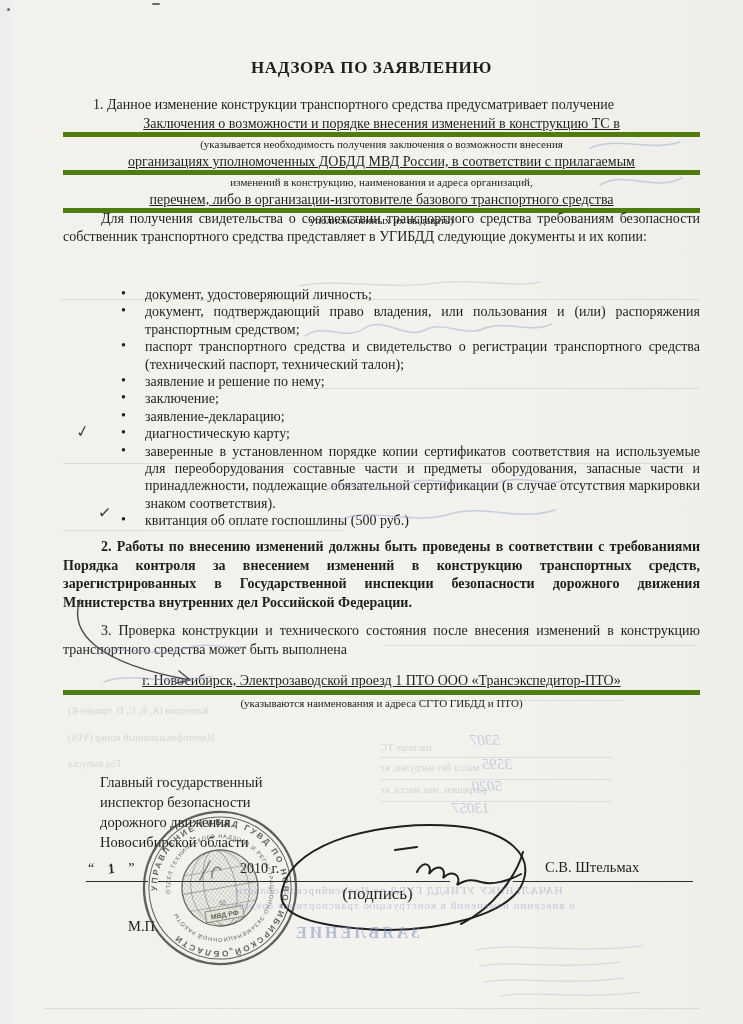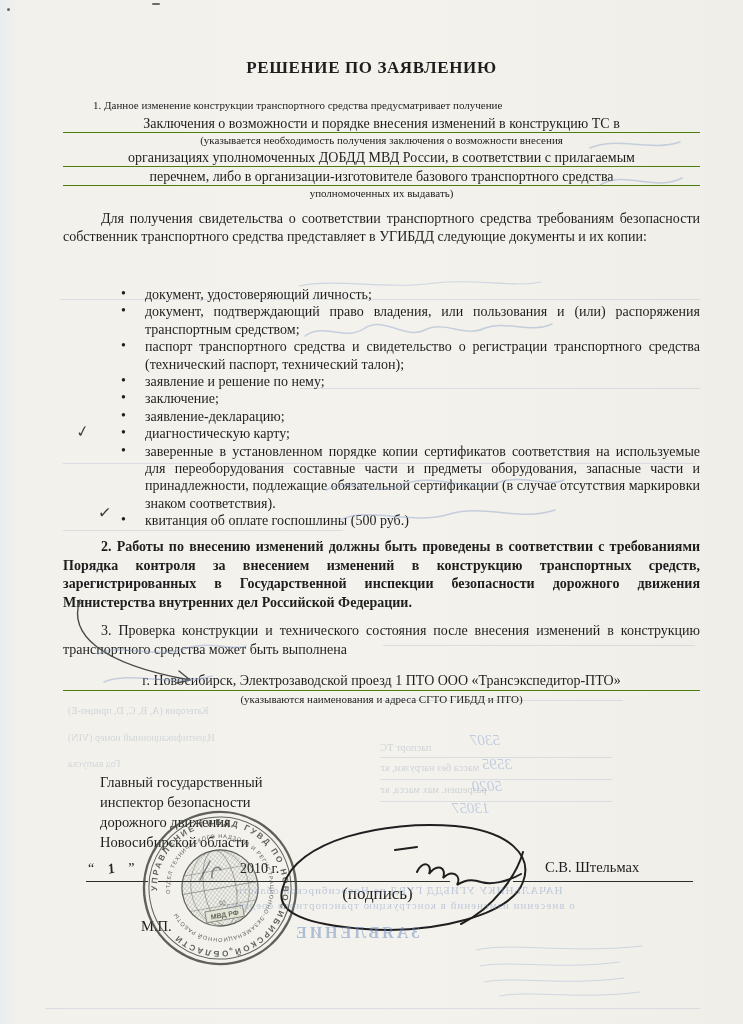--- a/index.html
+++ b/index.html
@@ -6,44 +6,44 @@
   body{
     width:743px;height:1024px;position:relative;overflow:hidden;
     background:linear-gradient(90deg,#e9edf0 0%,#f2f1ec 2.5%,#f3f2ed 55%,#efeee8 100%);
     font-family:"Liberation Serif","DejaVu Serif",serif;
     color:#1e1e1e;
   }
   .abs{position:absolute;}
   .nowrap{white-space:nowrap;}
   .center{text-align:center;}
   .just{text-align:justify;}
-  .ruled{border-bottom:1px solid #4d7c0f;}
+  .ruled{border-bottom:5px solid #4d7c0f;text-decoration:underline;}
   .note{font-size:11px;line-height:13px;color:#222;}
   .main-line{font-size:14px;line-height:17px;}
   #title{top:58px;left:0;width:743px;text-align:center;font-size:17px;font-weight:bold;letter-spacing:.6px;}
   #para1{top:96px;left:63px;width:637px;}
-  #para1 .l1{font-size:11px;line-height:18px;padding-left:30px;}
+  #para1 .l1{font-size:14px;line-height:18px;padding-left:30px;}
   #para1 .rl{margin-top:1px;}
   #para1 .nt{margin:1px 0 2px 0;}
   #intro{top:210px;left:63px;width:637px;font-size:14px;line-height:18px;text-indent:38px;}
   #bullets{top:286px;left:63px;width:637px;font-size:14px;line-height:17.4px;}
   .bullet{position:relative;padding-left:82px;}
   .bmark{position:absolute;left:58px;top:-1px;font-size:14px;}
   #para2{top:538px;left:63px;width:637px;font-size:14px;line-height:18.6px;text-indent:38px;font-weight:bold;}
   #para3{top:622px;left:63px;width:637px;font-size:14px;line-height:18.6px;text-indent:38px;}
   #pto{top:671px;left:63px;width:637px;}
   #pto .pl{font-size:14px;line-height:19px;}
   #official{top:772px;left:100px;width:230px;font-size:14.5px;line-height:20px;}
   .rule{position:absolute;border-top:1px solid #2d2d2d;height:0;}
   #date-row{top:861px;left:88px;font-size:14px;width:220px;}
   .hand-day{display:inline-block;font-style:italic;transform:rotate(-14deg);font-weight:bold;color:#24242a;}
   #year{top:861px;left:240px;font-size:14px;}
   #podpis{top:884px;left:305px;width:145px;text-align:center;font-size:17px;}
   #signame{top:859px;left:545px;font-size:14.5px;}
-  #mp{top:918px;left:128px;font-size:14.5px;margin-left:13px;}
+  #mp{top:918px;left:128px;font-size:14.5px;}
   .bleed{position:absolute;transform:scaleX(-1);color:#7d93c4;filter:blur(.45px);font-family:"Liberation Serif",serif;}
   .bleed.gray{color:#9aa6b8;}
   .bleed.script{font-style:italic;color:#90a7d2;}
   .hline{position:absolute;height:1px;background:#a9b4c6;opacity:.32;}
   .speck{position:absolute;background:#6a6a6a;border-radius:50%;}
   svg{display:block;}
   .sig-svg path{fill:none;stroke:#1f1f1f;stroke-width:2;stroke-linecap:round;}
   .arrow-svg path{fill:none;stroke:#4a4a4a;stroke-width:1.4;stroke-linecap:round;}
   .scrib path{fill:none;stroke:#8fa3cc;stroke-width:1.5;stroke-linecap:round;opacity:.45;}
   .check{position:absolute;font-size:16px;color:#3d3d3d;font-family:"DejaVu Sans",sans-serif;}
@@ -58,27 +58,28 @@
 <div class="hline" style="top:645px;left:383px;width:312px;"></div>
 <div class="hline" style="top:700px;left:383px;width:240px;"></div>
 <div class="hline" style="top:757px;left:380px;width:232px;"></div>
 <div class="hline" style="top:779px;left:380px;width:232px;"></div>
 <div class="hline" style="top:801px;left:380px;width:232px;"></div>
 <div class="hline" style="top:1008px;left:45px;width:655px;"></div>
 
 <div class="speck" style="top:8px;left:7px;width:3px;height:3px;"></div>
 <div class="speck" style="top:3px;left:152px;width:8px;height:2px;border-radius:1px;"></div>
 
-<div id="title" class="abs">РЕШЕНИЕ ПО ЗАЯВЛЕНИЮ</div>
+<div id="title" class="abs">НАДЗОРА ПО ЗАЯВЛЕНИЮ</div>
 
 <div id="para1" class="abs">
   <div class="l1 nowrap">1. Данное изменение конструкции транспортного средства  предусматривает получение</div>
   <div class="main-line center ruled rl nowrap">Заключения о возможности и порядке внесения изменений в конструкцию ТС в</div>
   <div class="note center nt nowrap">(указывается необходимость получения заключения о возможности внесения</div>
   <div class="main-line center ruled rl nowrap">организациях уполномоченных ДОБДД МВД России, в соответствии с прилагаемым</div>
+  <div class="note center nt nowrap">изменений в конструкцию, наименования и адреса организаций,</div>
   <div class="main-line center ruled rl nowrap">перечнем, либо в организации-изготовителе базового транспортного средства</div>
   <div class="note center nt nowrap">уполномоченных их выдавать)</div>
 </div>
 
 <div id="intro" class="abs just">Для получения свидетельства о соответствии транспортного средства требованиям безопасности собственник транспортного средства представляет в УГИБДД следующие документы и их копии:</div>
 
 <div id="bullets" class="abs">
   <div class="bullet just"><span class="bmark">•</span><span>документ, удостоверяющий личность;</span></div>
   <div class="bullet just"><span class="bmark">•</span><span>документ, подтверждающий право владения, или пользования и (или) распоряжения транспортным средством;</span></div>
   <div class="bullet just"><span class="bmark">•</span><span>паспорт транспортного средства и свидетельство о регистрации транспортного средства (технический паспорт, технический талон);</span></div>

